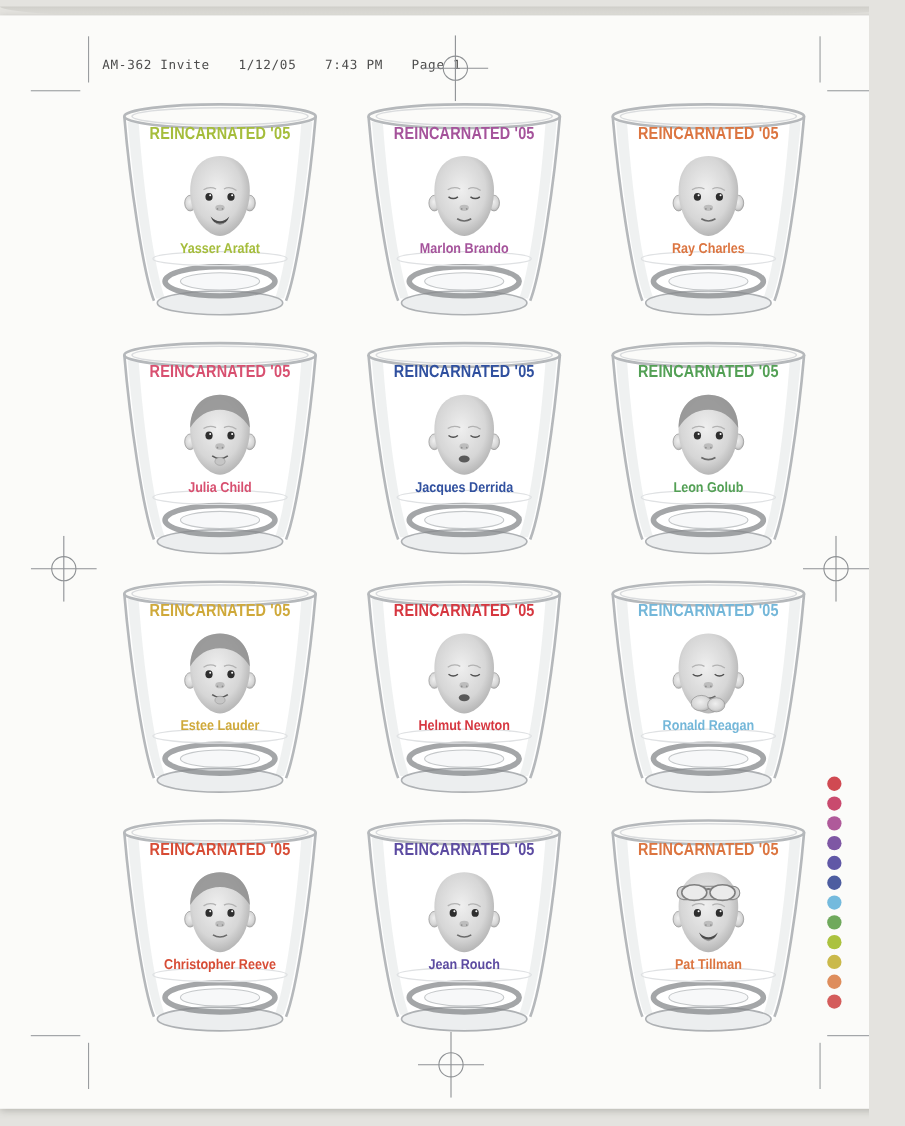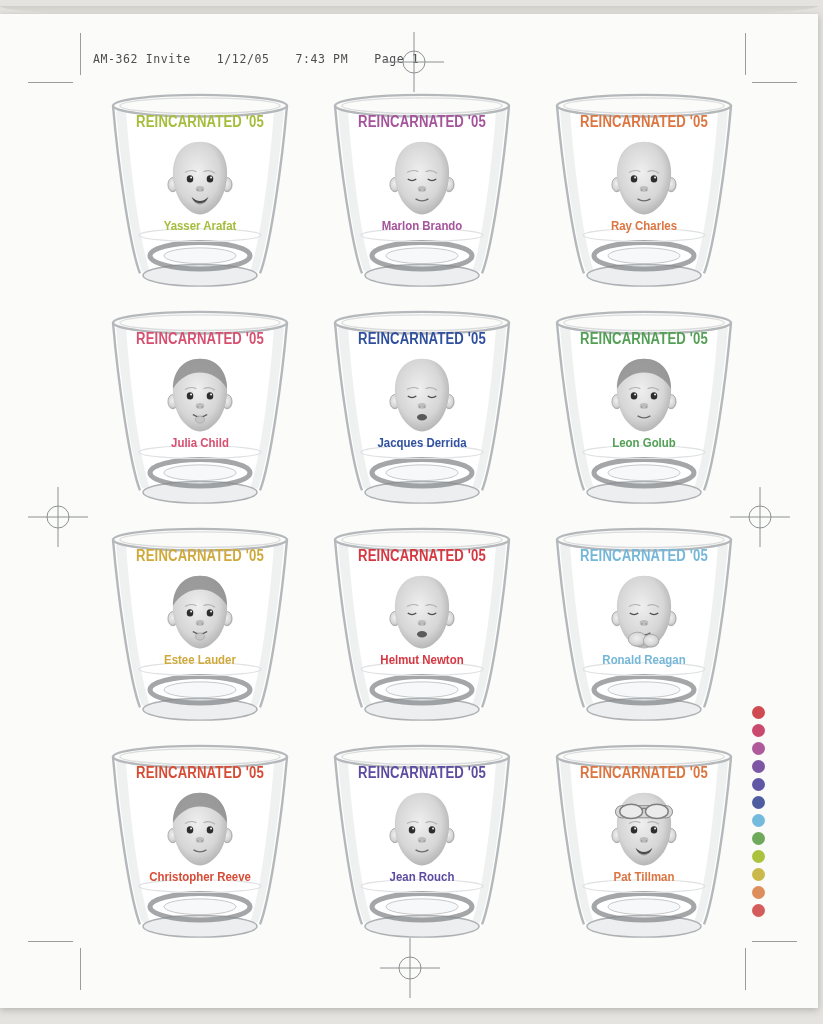--- a/index.html
+++ b/index.html
@@ -1,17 +1,17 @@
 <!DOCTYPE html>
 <html><head>
 <meta charset="utf-8">
 <style>
   html,body{margin:0;padding:0;background:#e4e3df;}
-  .stage{position:relative;width:823px;height:1024px;overflow:hidden;
-         font-family:"Liberation Sans",sans-serif;}
+  .stage{position:relative;width:765px;height:1024px;overflow:hidden;
+         font-family:"Liberation Sans",sans-serif;padding-left:25px;}
   .paper{position:absolute;left:0;top:14px;width:818px;height:994px;
          background:#fbfbf9;box-shadow:0 2px 7px rgba(90,88,80,.35);}
   .paper-curl{position:absolute;left:0;top:6px;width:818px;height:14px;
          background:linear-gradient(#cfcec9,#f4f3ef);border-radius:0 0 55% 45%/0 0 100% 100%;}
   
   .slug{position:absolute;left:93px;top:52px;white-space:nowrap;
         font-family:"DejaVu Sans Mono",monospace;font-size:11.5px;color:#4d4d4d;letter-spacing:.6px;}
   .slug span{margin-right:26px;}
   
   .crop{position:absolute;background:#9a9da0;}

